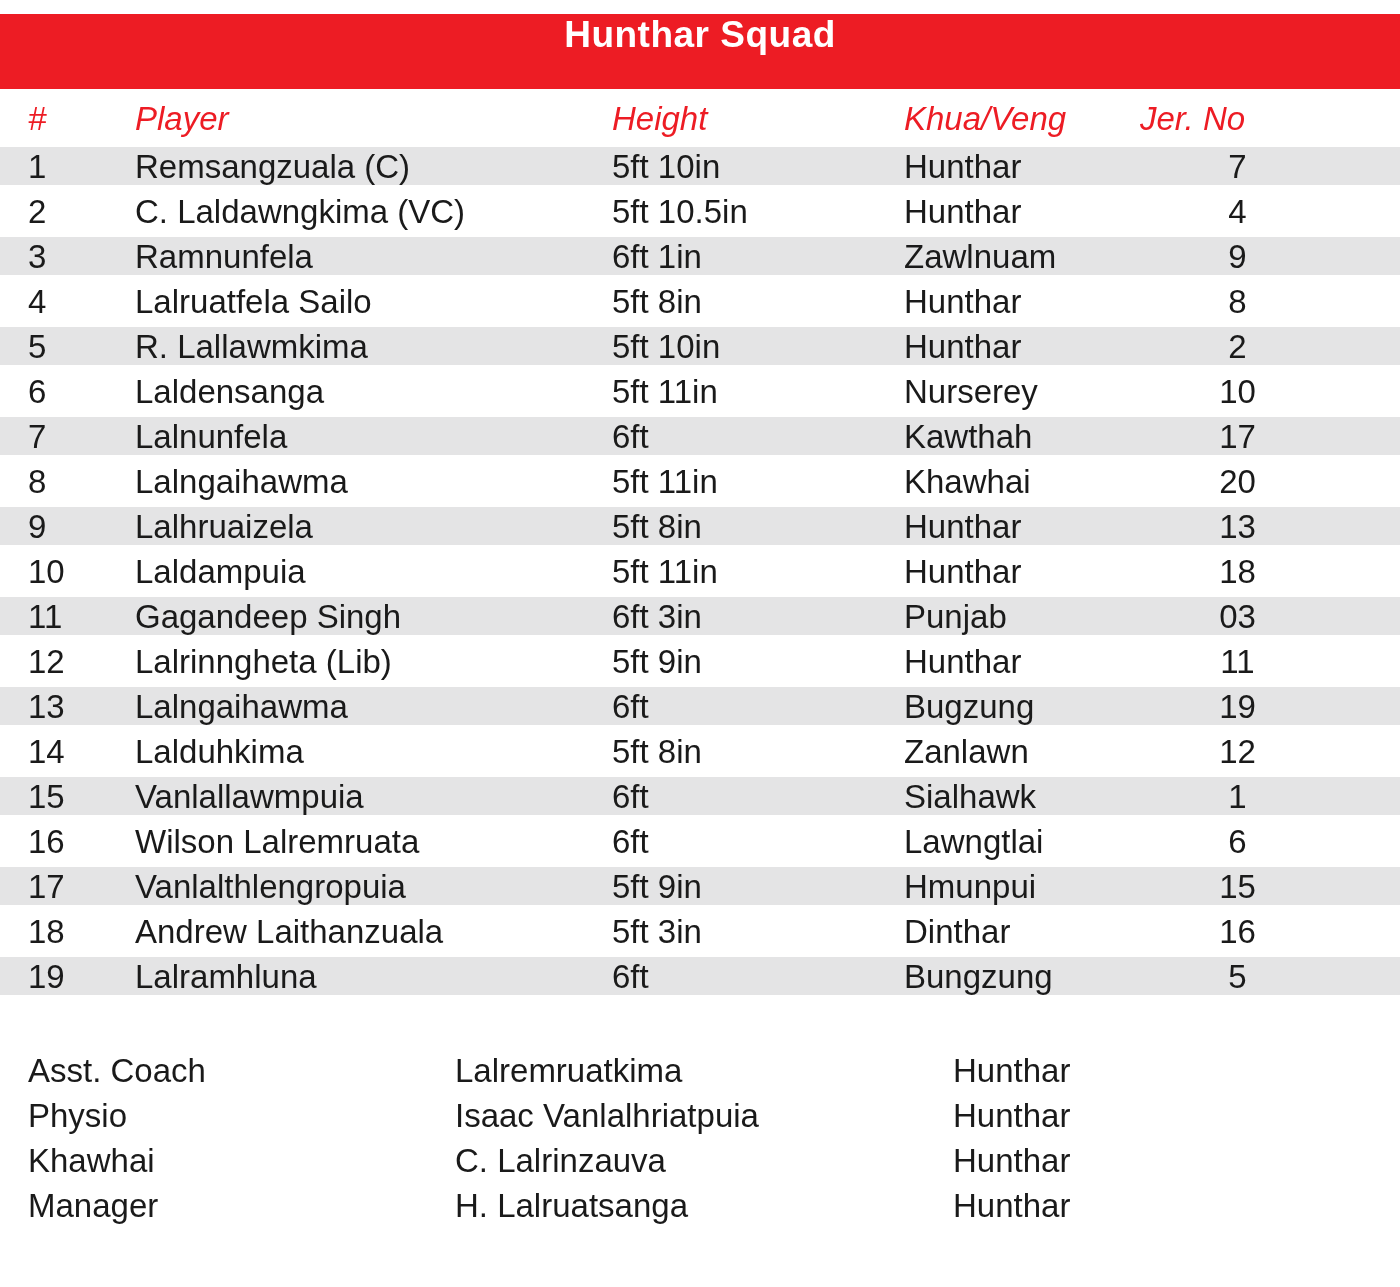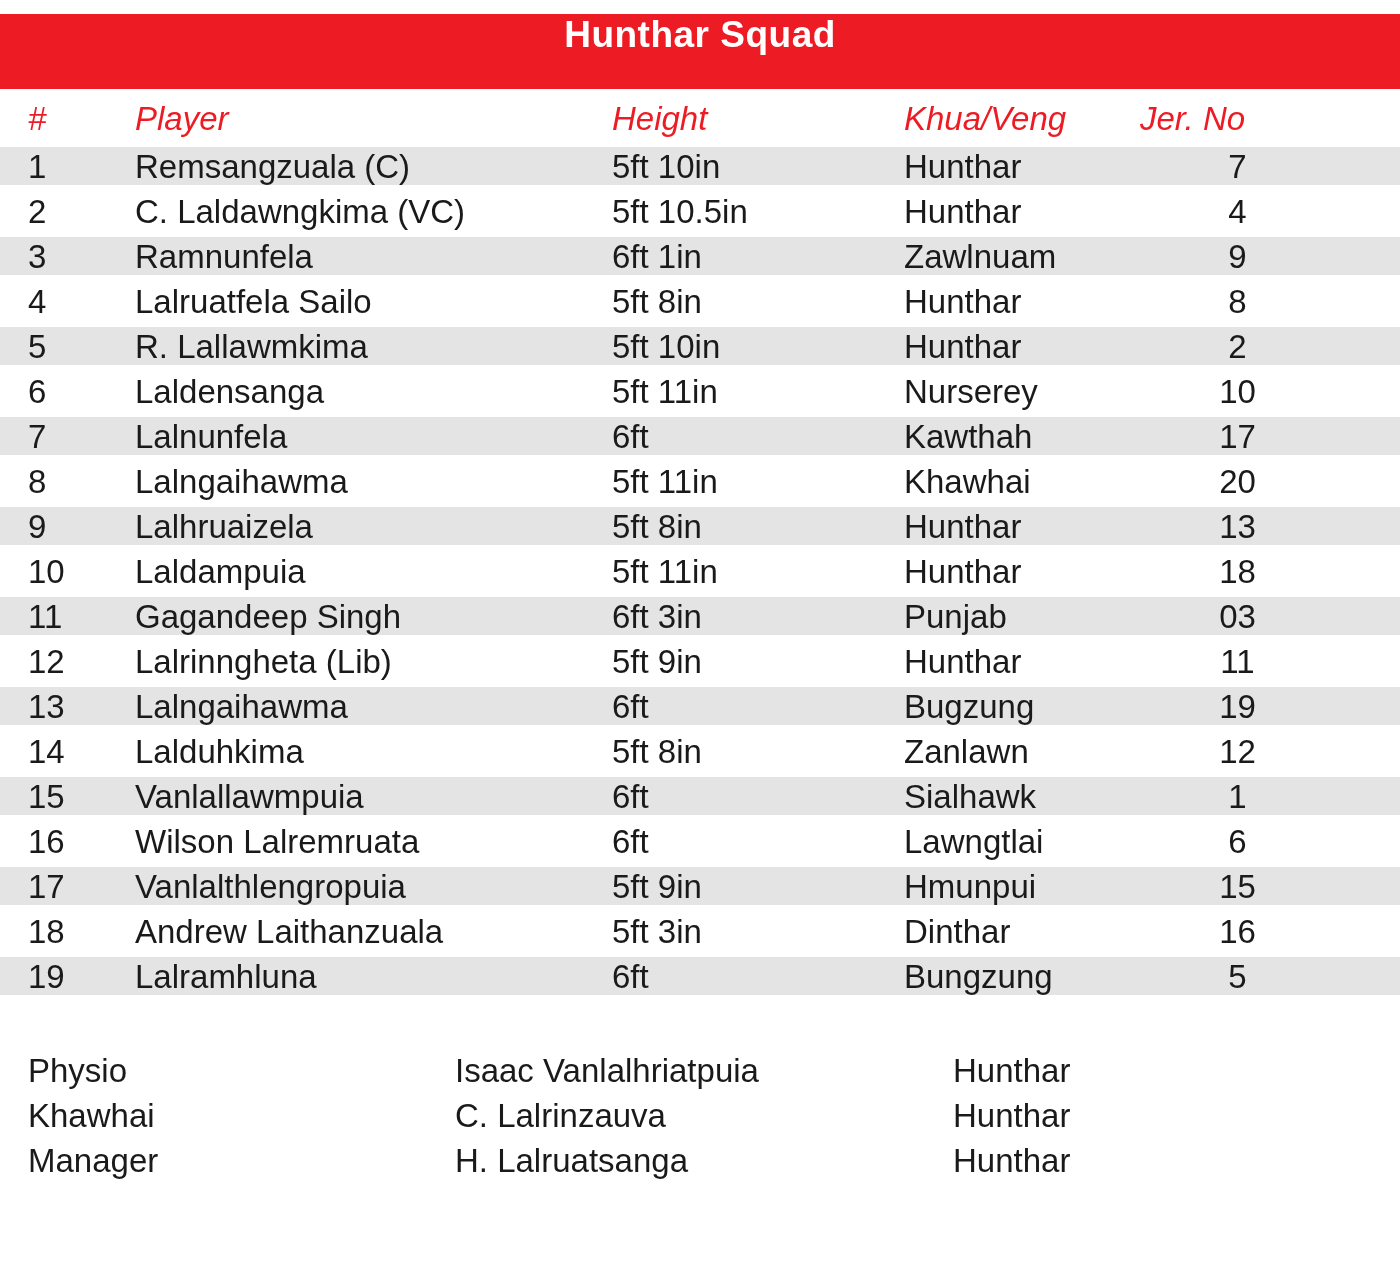--- a/index.html
+++ b/index.html
@@ -231,20 +231,25 @@
   </table>
 
   <table class="staff">
     <colgroup>
       <col style="width:455px">
         <col style="width:498px">
         <col style="width:447px">
     </colgroup>
     <tbody id="staff-body">
         <tr>
+          <td class="c1">Asst. Coach</td>
+          <td>Lalremruatkima</td>
+          <td>Hunthar</td>
+        </tr>
+        <tr>
           <td class="c1">Physio</td>
           <td>Isaac Vanlalhriatpuia</td>
           <td>Hunthar</td>
         </tr>
         <tr>
           <td class="c1">Khawhai</td>
           <td>C. Lalrinzauva</td>
           <td>Hunthar</td>
         </tr>
         <tr>

